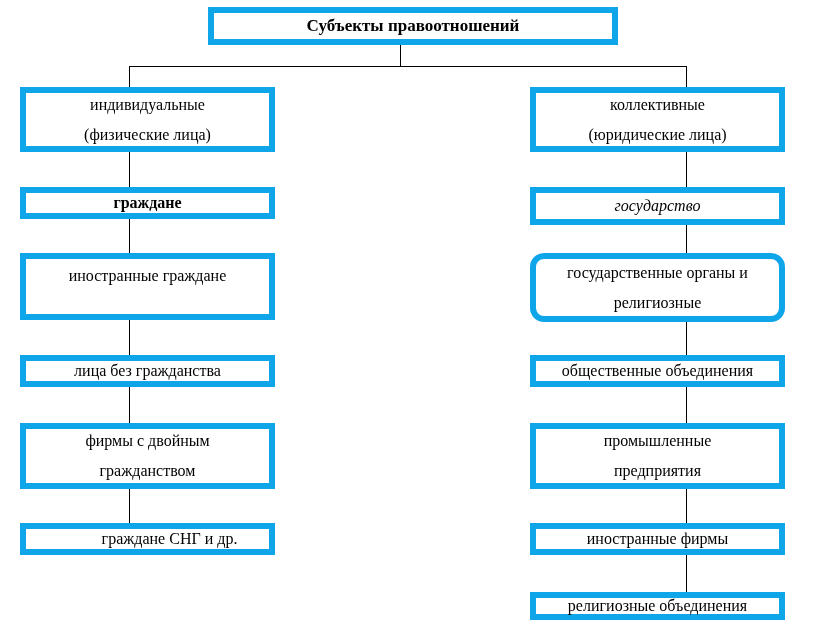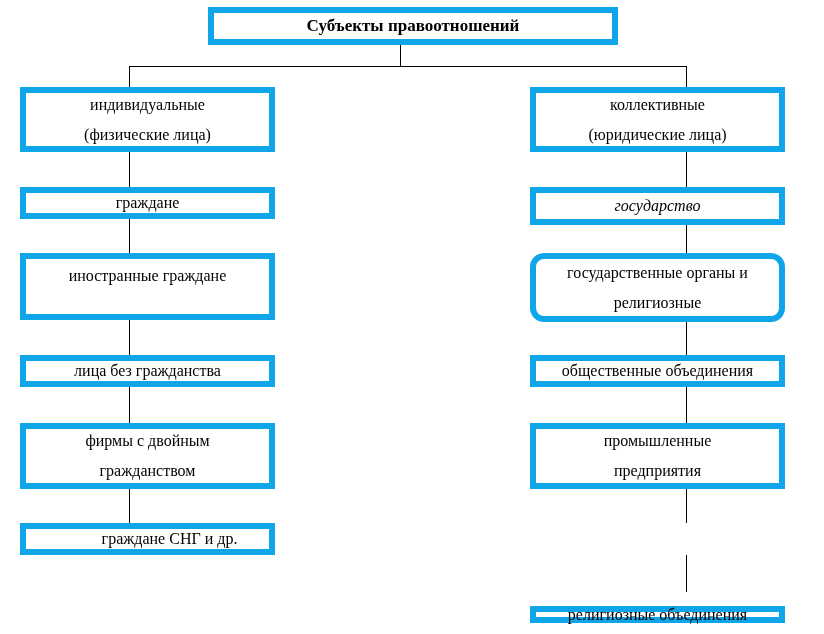--- a/index.html
+++ b/index.html
@@ -31,34 +31,34 @@
   }
   .box .ln { display: block; white-space: nowrap; }
   .box.top-align { justify-content: flex-start; padding-top: 2px; }
   #title-box {
     left: 208px; top: 7px; width: 410px; height: 38px;
     font-weight: bold; font-size: 17px; line-height: 36px;
   }
   
   .lcol { left: 20px; width: 255px; }
   #box-l-header { top: 87px;  height: 65px; }
-  #box-l-1      { top: 187px; height: 32px; }
+  #box-l-1      { top: 187px; height: 32px; font-weight: bold; }
   #box-l-2      { top: 253px; height: 67px; }
   #box-l-3      { top: 355px; height: 32px; }
   #box-l-4      { top: 423px; height: 66px; }
   #box-l-5      { top: 523px; height: 32px; padding-left: 44px; }
   
   .rcol { left: 530px; width: 255px; }
   #box-r-header { top: 87px;  height: 65px; }
   #box-r-1      { top: 187px; height: 38px; font-style: italic; }
   #box-r-2      { top: 253px; height: 69px; border-radius: 14px; }
   #box-r-3      { top: 355px; height: 32px; }
   #box-r-4      { top: 423px; height: 66px; }
   #box-r-5      { top: 523px; height: 32px; }
-  #box-r-6      { top: 592px; height: 17px; margin-top: 14px; }
+  #box-r-6      { top: 592px; height: 28px; }
   
   .vline, .hline {
     position: absolute;
     background: #000000;
   }
   .vline { width: 1px; }
   .hline { height: 1px; }
   #c-title-v     { left: 400px; top: 45px; height: 21px; }
   #c-main-h      { left: 129px; top: 66px; width: 558px; }
   #c-left-drop   { left: 129px; top: 66px; height: 21px; }
@@ -132,17 +132,20 @@
     <span class="ln">государственные органы и</span>
     <span class="ln">религиозные</span>
   </div>
   <div class="box rcol" id="box-r-3">
     <span class="ln">общественные объединения</span>
   </div>
   <div class="box rcol" id="box-r-4">
     <span class="ln">промышленные</span>
     <span class="ln">предприятия</span>
   </div>
+  <div class="box rcol" id="box-r-5">
+    <span class="ln">иностранные фирмы</span>
+  </div>
   <div class="box rcol" id="box-r-6">
     <span class="ln">религиозные объединения</span>
   </div>
 
 </div>
 
 </body></html>

